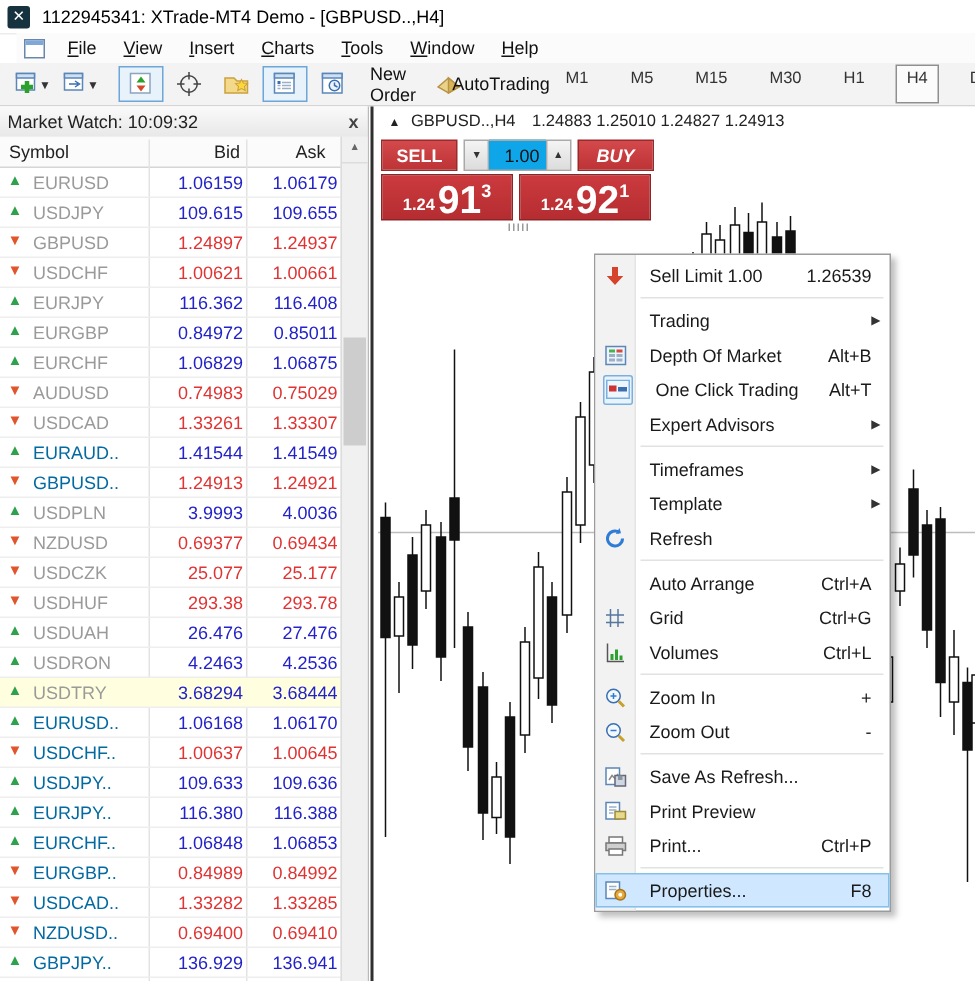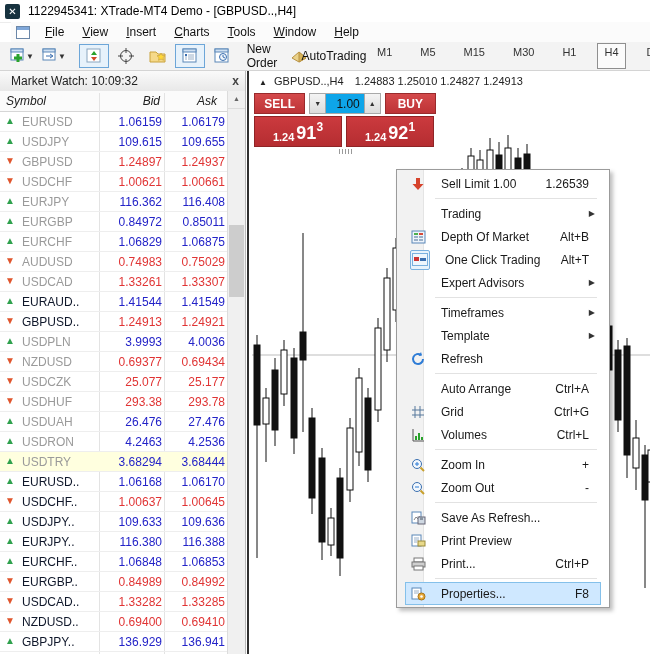--- a/index.html
+++ b/index.html
@@ -27,32 +27,32 @@
   .tbtn.pressed{border:1px solid #6da6d8;background:#e7f2fb;}
   .tbtn .caret{font-size:8px;color:#333;margin-left:2px;}
   .tsep{width:1px;height:20px;background:#c9c9c9;margin:0 4px;}
   .tlabel{font-size:12px;color:#111;}
   .tf-btn{height:20px;padding:2px 6px;font-size:11px;color:#333;border:1px solid transparent;margin:0 7px;}
   .tf-btn.sel{border:1px solid #8f8f8f;background:#fbfbfb;}
   
   .mw{position:absolute;left:0;top:71px;width:245px;height:583px;background:#fff;border-right:1px solid #b9b9b9;}
   .mw-header{position:absolute;left:0;top:0;width:245px;height:20px;background:linear-gradient(#fafafa,#e8e8e8);
              border-bottom:1px solid #d0d0d0;display:flex;align-items:center;}
-  .mw-title{margin-left:11px;font-size:12px;color:#222;}
+  .mw-title{margin-left:5px;font-size:12px;color:#222;}
   .mw-close{margin-left:auto;margin-right:6px;font-size:12px;font-weight:bold;color:#444;line-height:12px;}
   .mw-cols{position:absolute;left:0;top:20px;width:228px;height:20px;background:#fbfbfb;
-           border-bottom:1px solid #d6d6d6;font-style:italic;}
+           border-bottom:1px solid #d6d6d6;}
   .mw-cols .c{position:absolute;top:3px;font-size:12px;color:#222;}
   .colsep{position:absolute;top:22px;bottom:0;width:1px;background:#e3e3e3;}
   .mw-rows{position:absolute;left:0;top:41px;width:228px;bottom:0;overflow:hidden;}
   .mwrow{position:relative;height:19px;border-bottom:1px solid #eeeeee;font-size:12px;}
   .mwrow .arr{position:absolute;left:5px;top:3px;font-size:10px;}
   .arr.up{color:#2fa14d;} .arr.dn{color:#e0552c;}
   .mwrow .sym{position:absolute;left:22px;top:3px;color:#9a9a9a;}
-  .mwrow .sym.dark{color:#0f172a;}
+  .mwrow .sym.dark{color:#0369a1;}
   .mwrow .bid,.mwrow .ask{position:absolute;top:3px;text-align:right;}
   .mwrow .bid{left:100px;width:62px;} .mwrow .ask{left:165px;width:60px;}
   .pblue{color:#2323c8;} .pred{color:#e03434;}
   .mwrow.hilite{background:#ffffdf;}
   .vscroll{position:absolute;right:0;top:20px;bottom:0;width:17px;background:#f0f0f0;border-left:1px solid #dcdcdc;}
   .vs-up{height:17px;border-bottom:1px solid #dcdcdc;background:#f0f0f0;text-align:center;
          font-size:7px;color:#666;line-height:16px;}
   .vs-thumb{position:absolute;left:1px;top:134px;width:15px;height:72px;background:#cdcdcd;}
   
   .chart{position:absolute;left:247px;top:71px;width:403px;height:583px;background:#fff;
@@ -63,33 +63,33 @@
   
   .ocw{position:absolute;left:5px;top:22px;width:182px;}
   .ocw-row{display:flex;height:21px;}
   .ocw-btn{width:53px;background:linear-gradient(#d4494b,#bd3336);border:1px solid #992a2c;color:#fff;
            font-size:12px;font-weight:bold;display:flex;align-items:center;justify-content:center;}
   .spin{width:16px;background:linear-gradient(#f4f4f4,#dcdcdc);border:1px solid #a9a9a9;color:#333;
         font-size:7px;display:flex;align-items:center;justify-content:center;margin-left:4px;}
   .spin.up{margin-left:0;}
   .amount{width:36px;border:1px solid #a9a9a9;border-left:none;border-right:none;background:#0ea5e9;
           font-size:12px;color:#111;display:flex;align-items:center;justify-content:flex-end;padding-right:4px;}
-  .ocw-btn.buy{margin-left:4px;}
+  .ocw-btn.buy{margin-left:4px;font-style:italic;}
   .bigrow{display:flex;margin-top:2px;}
   .bigbox{width:86px;height:28px;background:linear-gradient(#cb3a3e,#b52d31);border:1px solid #8f2426;
           color:#fff;display:flex;align-items:flex-end;justify-content:center;padding-bottom:1px;}
   .bigbox.buy{margin-left:4px;}
   .bb-small{font-size:11px;font-weight:bold;margin-right:2px;margin-bottom:2px;}
-  .bb-big{font-size:18px;font-weight:bold;line-height:24px;}
+  .bb-big{font-size:26px;font-weight:bold;line-height:24px;}
   .bb-sup{font-size:12px;font-weight:bold;margin-bottom:11px;}
   .ocw-handle{display:flex;justify-content:center;gap:2px;margin-top:2px;}
   .ocw-handle i{width:1px;height:5px;background:#9a9a9a;}
   
   .cmenu{position:absolute;left:396px;top:169px;width:196px;background:#ffffff;border:1px solid #9b9b9b;
-         box-shadow:3px 3px 4px rgba(0,0,0,.25);padding:2px 8px;z-index:50;}
+         box-shadow:3px 3px 4px rgba(0,0,0,.25);padding:2px 0;z-index:50;}
   .cmenu-gutter{position:absolute;left:0;top:0;bottom:0;width:26px;background:#f2f2f2;border-right:1px solid #e4e4e4;}
   .citem{position:relative;height:23px;display:flex;align-items:center;padding-left:5px;font-size:12px;color:#1a1a1a;}
   .citem .cicon{width:16px;height:16px;display:flex;align-items:center;justify-content:center;}
   .citem .clabel{margin-left:15px;white-space:nowrap;}
   .citem .cright{margin-left:auto;margin-right:12px;color:#1a1a1a;}
   .citem .csub{position:absolute;right:6px;font-size:9px;color:#333;}
   .citem.hl{background:#cfe8ff;outline:1px solid #84c0ea;outline-offset:-1px;}
   .csep{height:1px;background:#e2e2e2;margin:3px 4px 3px 30px;}
   .iconbox-checked{border:1px solid #7ab0df;background:#e8f3fc;border-radius:2px;padding:1px;}
 </style>

